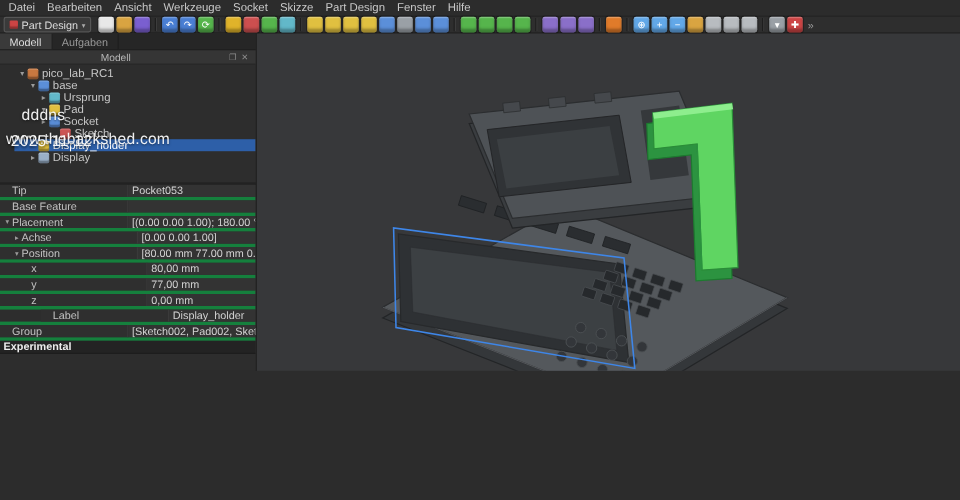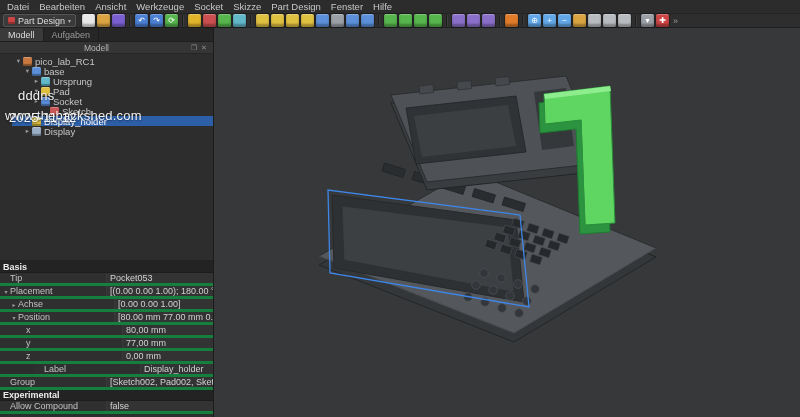--- a/index.html
+++ b/index.html
@@ -13,21 +13,21 @@
   .combo{display:flex;align-items:center;gap:3px;background:#3a3a3a;border:1px solid #565656;
          border-radius:2px;height:11px;padding:0 4px;font-size:9px;color:#dddddd;margin-right:4px;}
   .wbicon{width:7px;height:7px;border-radius:1px;background:#cc4444;
           box-shadow:inset 0 -2px 1px rgba(0,0,0,.3);}
   .caret{font-size:6px;color:#aaaaaa;}
   .tbicon{width:13px;height:13px;border-radius:2px;display:flex;align-items:center;
           justify-content:center;font-size:8px;line-height:1;color:#ffffff;flex:none;
           box-shadow:inset 0 -3px 2px rgba(0,0,0,.30),inset 0 1px 1px rgba(255,255,255,.28),0 0 0 1px rgba(0,0,0,.25);}
   .sep{width:1px;height:11px;background:#1e1e1e;border-right:1px solid #3c3c3c;margin:0 2px;flex:none;}
   .overflow{color:#9a9a9a;font-size:9px;margin-left:2px;}
-  .main{display:flex;height:389px;}
+  .main{display:flex;height:281px;}
   .sidebar{width:213px;flex:none;background:#2d2d2d;border-right:1px solid #1b1b1b;
            display:flex;flex-direction:column;position:relative;}
   .tabs{height:13px;display:flex;background:#262626;border-bottom:1px solid #1e1e1e;
         font-size:9px;color:#999999;}
   .tab{padding:0 8px;display:flex;align-items:center;border-right:1px solid #1e1e1e;background:#262626;}
   .tab.active{background:#3a3a3a;color:#dddddd;}
   .dockhdr{height:11px;background:#353535;border-bottom:1px solid #262626;display:flex;
            align-items:center;font-size:8.5px;color:#b5b5b5;padding:0 4px;}
   .dockhdr .title{flex:1;text-align:center;}
   .dockbtn{width:10px;text-align:center;color:#8d8d8d;font-size:7px;}
@@ -171,27 +171,33 @@
             <span class="tlabel">Display_holder</span>
           </div>
           <div class="trow" style="padding-left: 11px;">
             <span class="expander">▸</span>
             <span class="ticon" style="background: rgb(154, 176, 200);"></span>
             <span class="tlabel">Display</span>
           </div>
         </div>
       <div class="splitter"></div>
       <div class="props" id="props">
-          <div class="psection">Basis</div>
           <div class="prow">
             <div class="pname" style="padding-left: 2px;">
               <span class="pexp"></span>
               <span>Tip</span>
             </div>
             <div class="pval">Pocket053</div>
+          </div>
+          <div class="prow">
+            <div class="pname" style="padding-left: 2px;">
+              <span class="pexp"></span>
+              <span>Base Feature</span>
+            </div>
+            <div class="pval"></div>
           </div>
           <div class="prow">
             <div class="pname" style="padding-left: 2px;">
               <span class="pexp">▾</span>
               <span>Placement</span>
             </div>
             <div class="pval">[(0.00 0.00 1.00); 180.00 °; (80...</div>
           </div>
           <div class="prow">
             <div class="pname" style="padding-left: 10px;">
@@ -236,27 +242,20 @@
             <div class="pval">Display_holder</div>
           </div>
           <div class="prow">
             <div class="pname" style="padding-left: 2px;">
               <span class="pexp"></span>
               <span>Group</span>
             </div>
             <div class="pval">[Sketch002, Pad002, Sketch003 ...</div>
           </div>
           <div class="psection">Experimental</div>
-          <div class="prow">
-            <div class="pname" style="padding-left: 2px;">
-              <span class="pexp"></span>
-              <span>Allow Compound</span>
-            </div>
-            <div class="pval">false</div>
-          </div>
         </div>
       <div class="watermark" id="watermark">
           <span style="left: 18px; top: 60px;">dddns</span>
           <span style="left: 5px; top: 80px;">www.thebackshed.com</span>
           <span style="left: 9px; top: 82px;">2025-11-12</span>
         </div>
     </div>
 
     <div class="viewport" id="viewport" style="background: rgb(55, 56, 58);">
       <svg width="587" height="389" viewBox="0 0 587 389">

